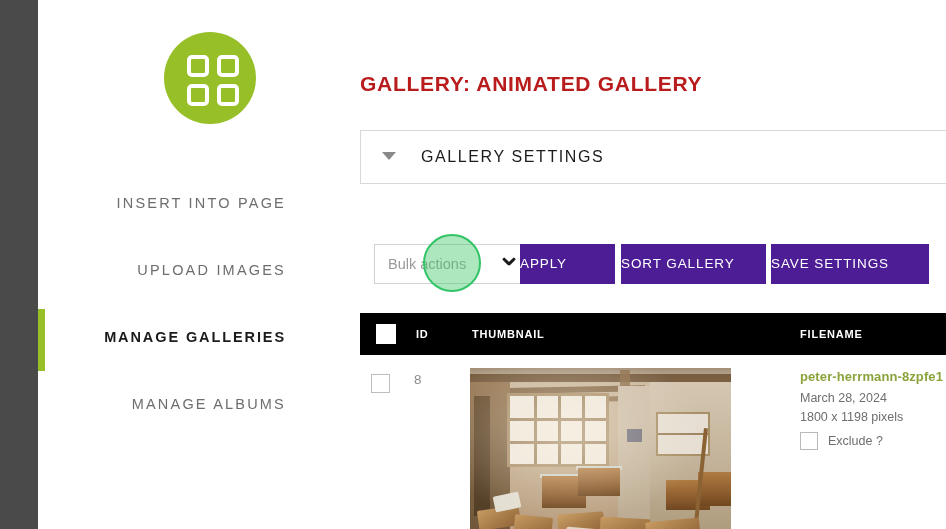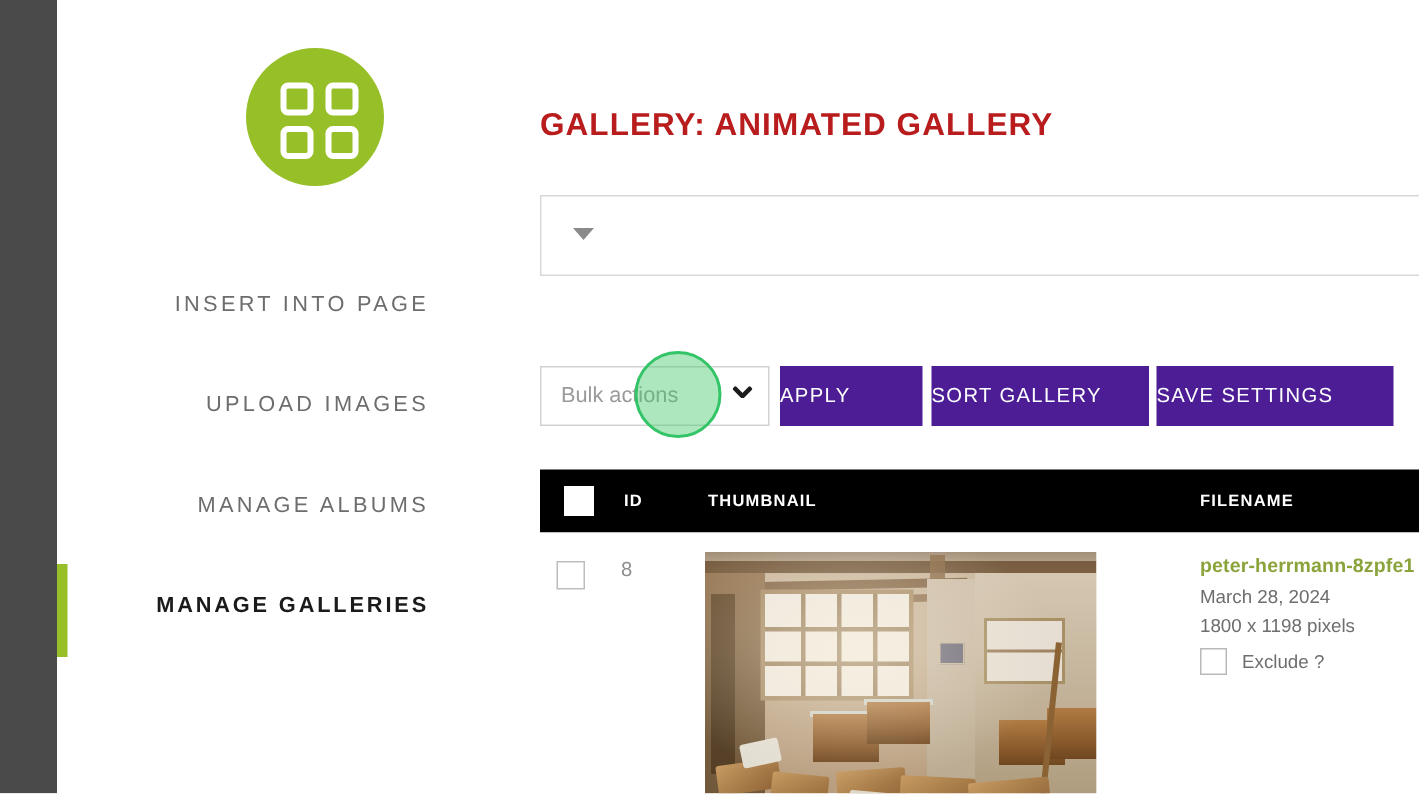--- a/index.html
+++ b/index.html
@@ -156,21 +156,21 @@
 
   
   .toolbar {
     position: absolute;
     left: 0;
     top: 244px;
     height: 40px;
   }
   .bulk-select {
     position: absolute;
-    left: 0;
+    left: 14px;
     top: 0;
     width: 153px;
     height: 40px;
     border: 1px solid #d2d2d2;
     box-sizing: border-box;
     background: #ffffff;
     cursor: pointer;
   }
   .bulk-select .val {
     position: absolute;
@@ -465,36 +465,37 @@
       </div>
     </div>
 
     <nav class="nav">
       <div class="nav-item">
         <span>INSERT INTO PAGE</span>
       </div>
       <div class="nav-item">
         <span>UPLOAD IMAGES</span>
       </div>
-      <div class="nav-item">
-        <span>MANAGE ALBUMS</span>
-      </div>
       <div class="nav-item active">
         <span class="accent"></span>
         <span>MANAGE GALLERIES</span>
       </div>
+      <div class="nav-item">
+        <span>MANAGE ALBUMS</span>
+      </div>
     </nav>
   </div>
 
   <div class="main">
 
     <h1 class="page-title">GALLERY: ANIMATED GALLERY</h1>
 
     <div class="settings-panel">
       <span class="settings-caret"></span>
+      <span class="settings-label">GALLERY SETTINGS</span>
     </div>
 
     <div class="toolbar">
       <div class="bulk-select">
         <span class="val">Bulk actions</span>
         <span class="chev"></span>
       </div>
       <div class="tbtn apply">APPLY</div>
       <div class="tbtn sort">SORT GALLERY</div>
       <div class="tbtn save">SAVE SETTINGS</div>

